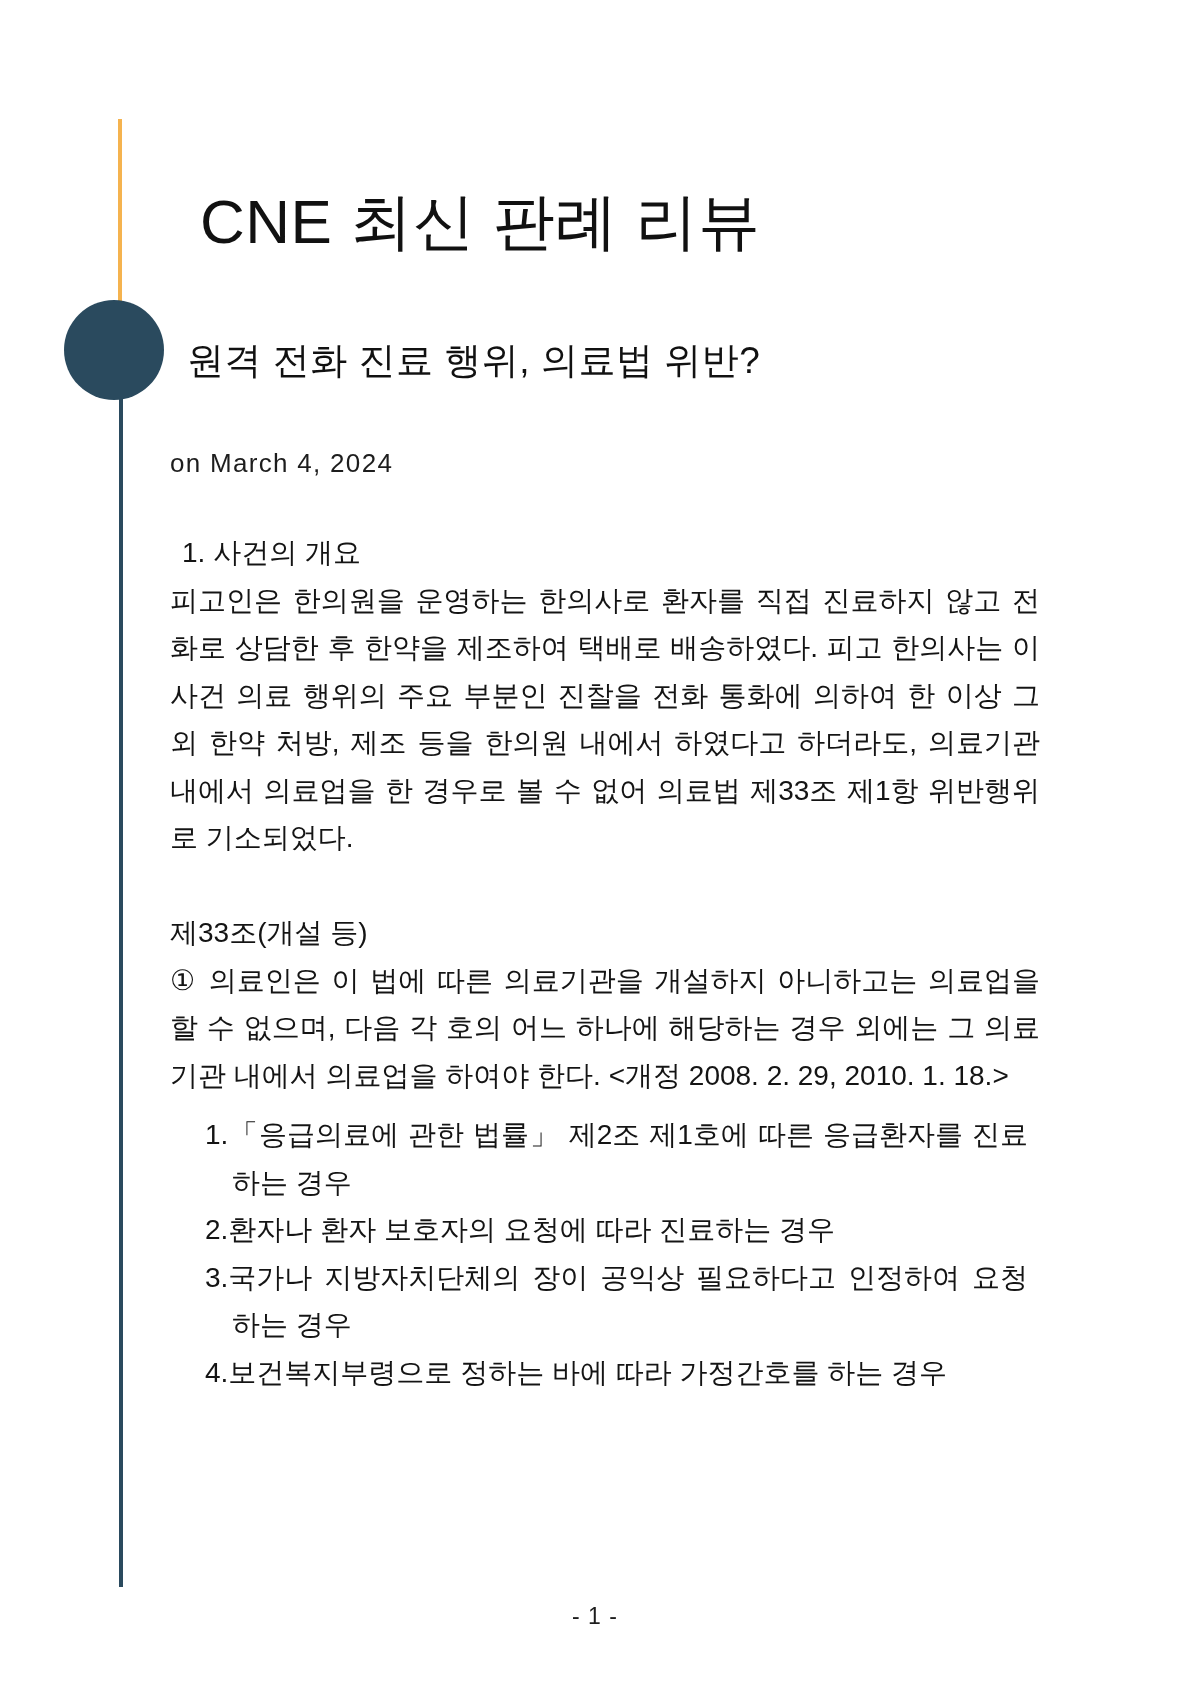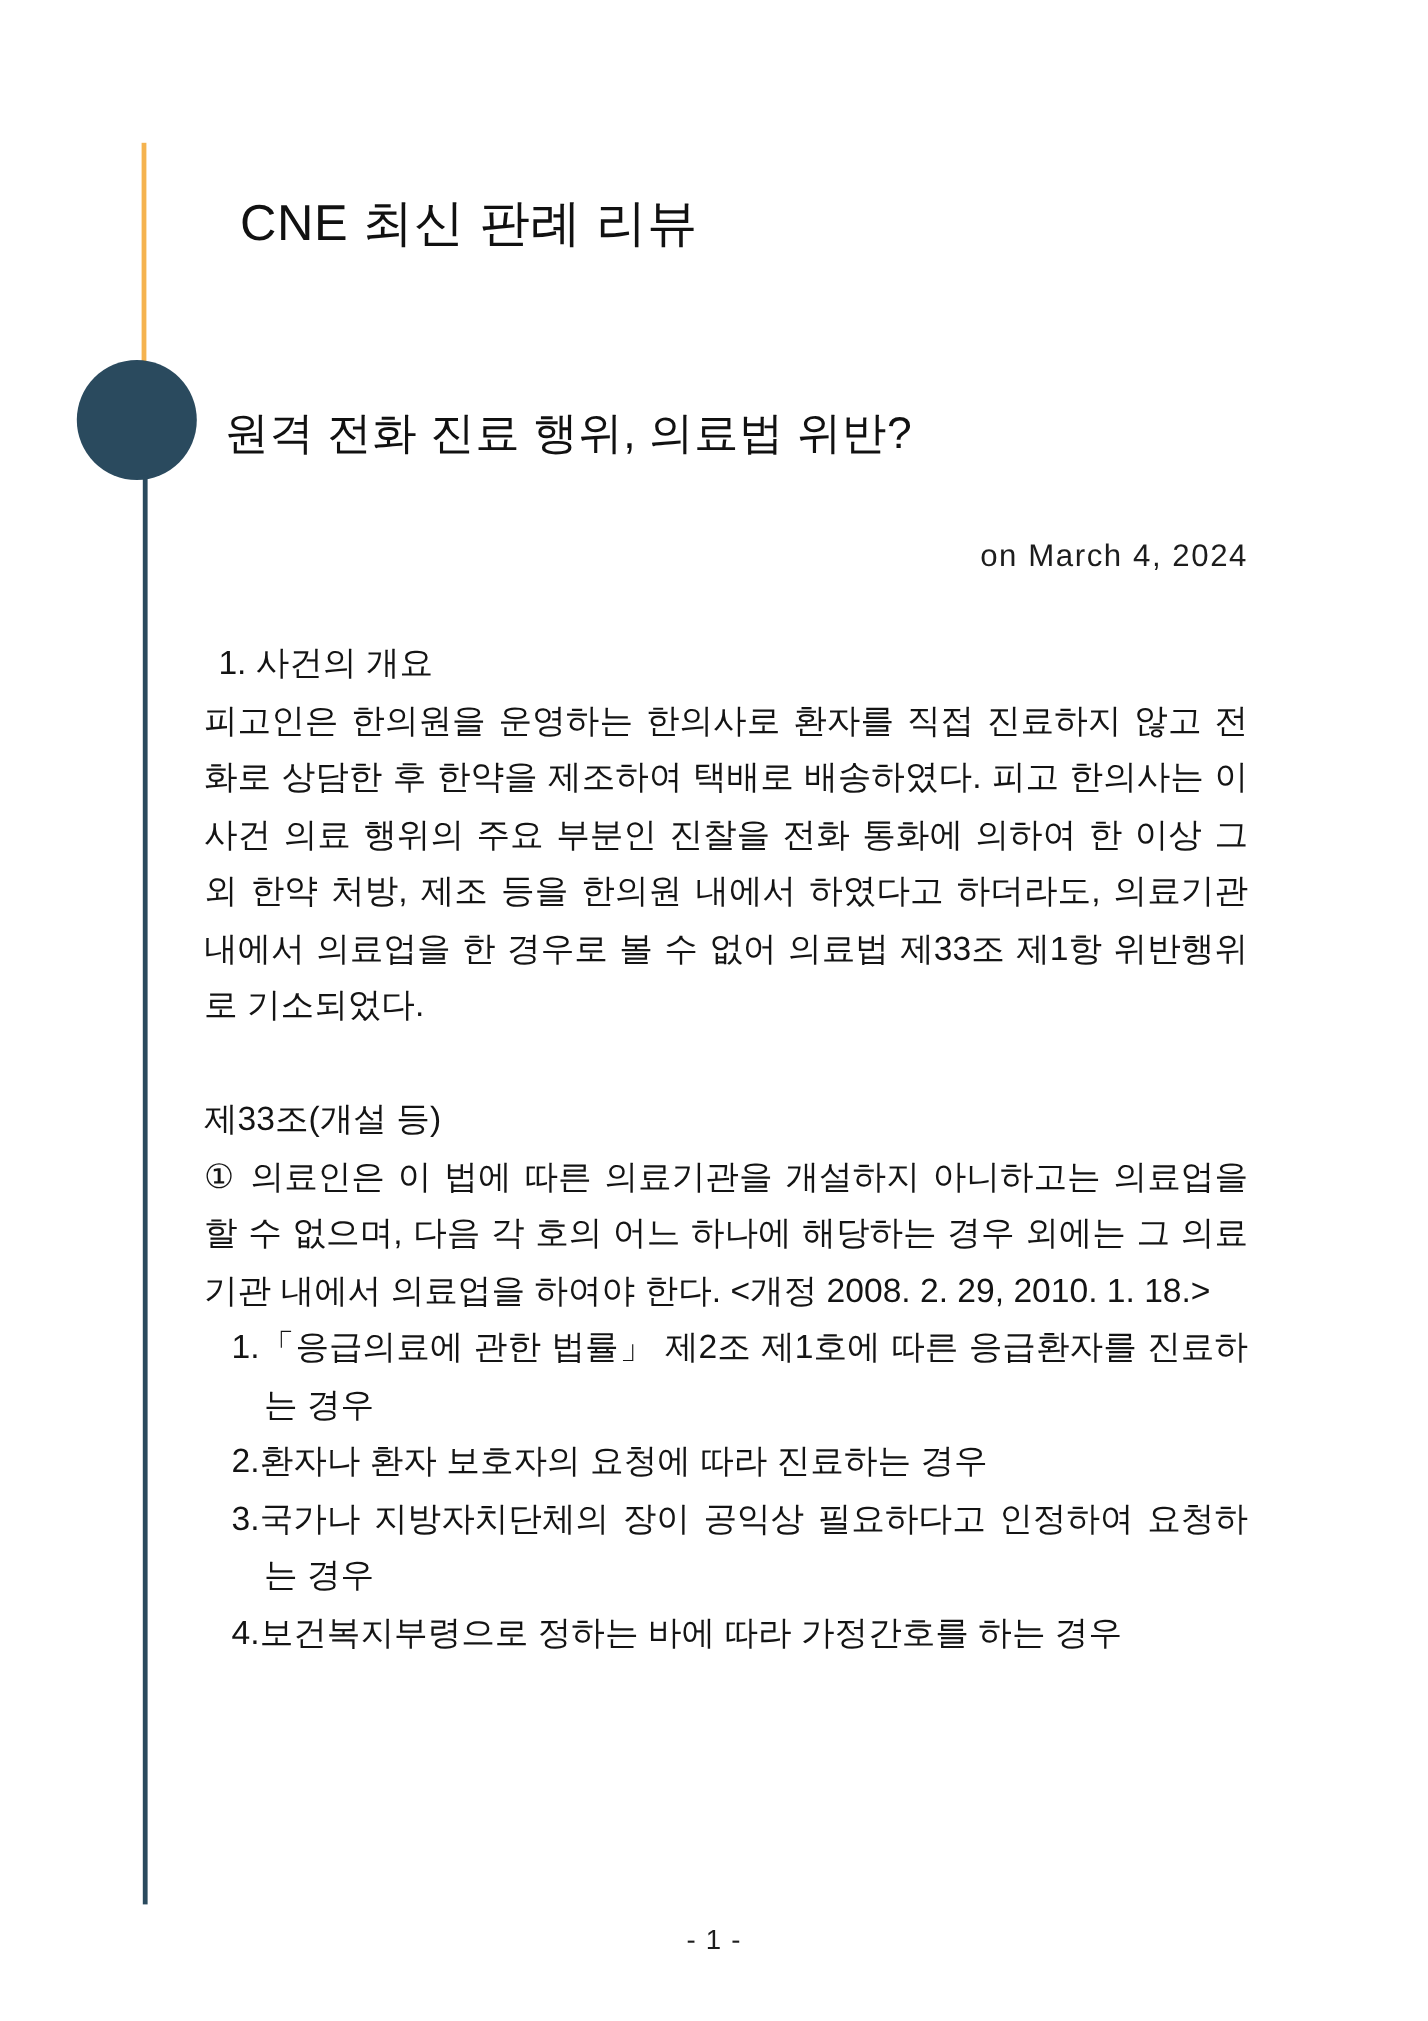--- a/index.html
+++ b/index.html
@@ -25,64 +25,64 @@
     border-radius: 50%;
   }
   .accent-line-bottom {
     position: absolute;
     left: 119px; top: 396px;
     width: 4px; height: 1191px;
   }
   
   .title {
     position: absolute;
-    left: 200px; top: 162px;
+    left: 200px; top: 186px;
     margin: 0;
-    font-size: 42px;
+    font-size: 62px;
     font-weight: 400;
     letter-spacing: 0.5px;
     line-height: 1.15;
     color: #111111;
     white-space: nowrap;
   }
   .subtitle {
     position: absolute;
     left: 187px; top: 336px;
     margin: 0;
     font-size: 37px;
     font-weight: 400;
     letter-spacing: 0.5px;
     color: #111111;
     white-space: nowrap;
   }
   .date-line {
     position: absolute;
     left: 170px; top: 448px;
     width: 870px;
-    text-align: right;
+    text-align: left;
     font-size: 26px;
     letter-spacing: 1.3px;
     color: #1d1d1d;
   }
   
   .content {
     position: absolute;
     left: 170px; top: 529px;
     width: 870px;
     font-size: 28px;
     line-height: 47.5px;
     color: #141414;
   }
   .section-heading { padding-left: 12px; }
   .para {
     margin: 0;
     text-align: justify;
   }
   .spacer { height: 47.5px; }
-  .law-list { margin: 0; }
+  .law-list { margin: 12px; }
   .law-item {
     padding-left: 50px;
     text-indent: -27px;
     text-align: justify;
   }
   .law-item .marker { display: inline; }
   
   .page-number {
     position: absolute;
     left: 0; top: 1603px;

